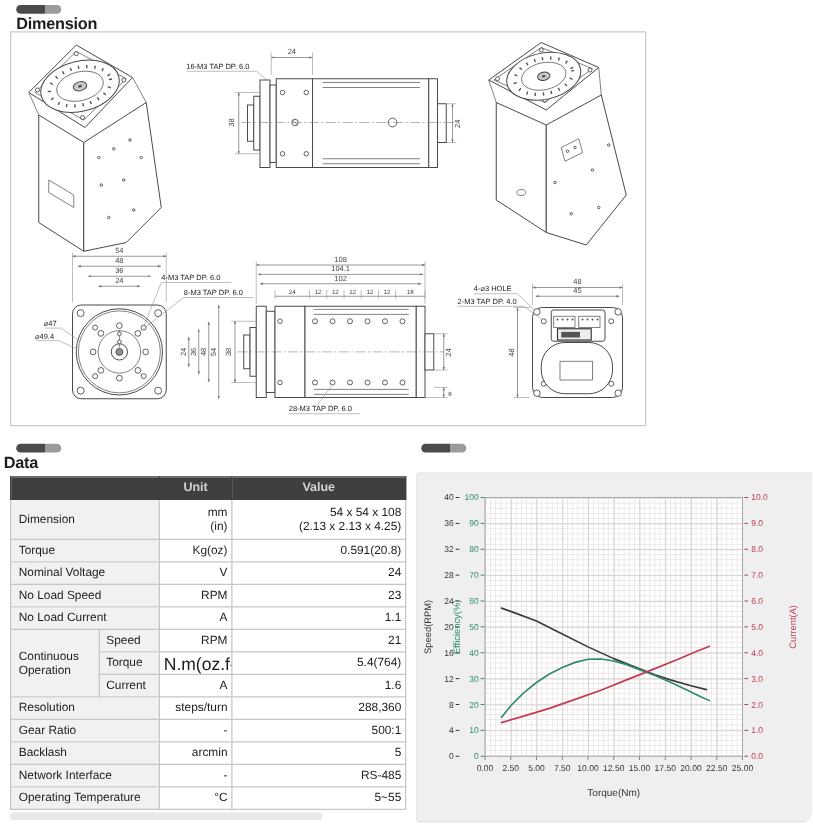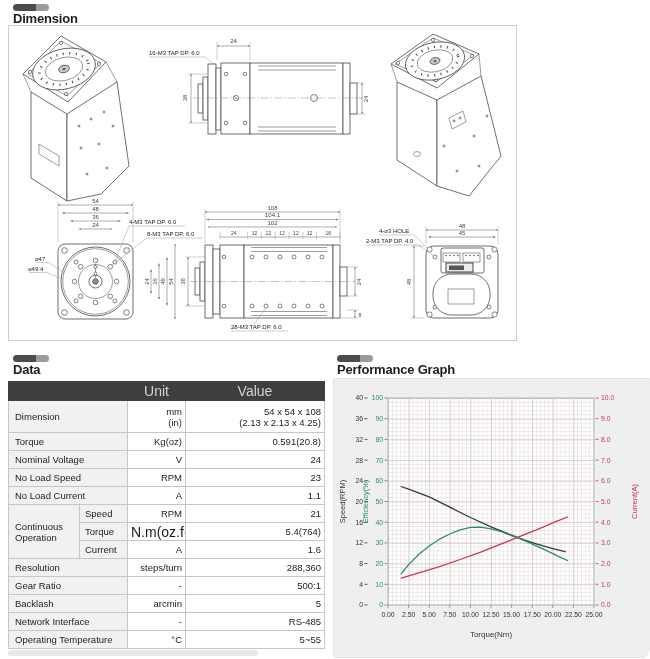--- a/index.html
+++ b/index.html
@@ -18,21 +18,21 @@
   .dim{stroke:#777;stroke-width:0.6;fill:none;}
   .ext{stroke:#999;stroke-width:0.5;}
   .cl{stroke:#888;stroke-width:0.5;stroke-dasharray:8 2 1.5 2;}
   .dots{stroke:#555;stroke-width:2.6;fill:none;stroke-dasharray:1.1 5.4;}
   .dtx{font-size:6px;fill:#444;text-anchor:middle;font-family:"Liberation Sans",sans-serif;}
   .lbl{font-size:6px;fill:#222;font-family:"Liberation Sans",sans-serif;}
   .hole{fill:#fff;stroke:#4a4a4a;stroke-width:0.7;}
   
   #spec-table{position:absolute;left:8px;top:381px;width:316px;border-collapse:collapse;
               font-size:9.5px;color:#1c1c1c;table-layout:fixed;border:1px solid #b3b3b3;}
-  #spec-table th{background:#3f3f3f;color:#d2d2d2;font-weight:400;font-size:14px;height:15px;
+  #spec-table th{background:#3f3f3f;color:#d2d2d2;font-weight:700;font-size:10px;height:15px;
                  border:1px solid #3f3f3f;border-left:1px solid #828282;}
   #spec-table th:first-child{border-left:1px solid #3f3f3f;}
   #spec-table td{border:1px solid #c6c6c6;height:17px;padding:0 3px;text-align:right;
                  overflow:hidden;white-space:nowrap;}
   #spec-table td.lab{background:#f1f1f1;text-align:left;padding-left:6px;white-space:normal;}
   #spec-table td.sub{padding-left:5px;}
   #spec-table tr.tall td{height:31px;}
   
   #graph-panel{position:absolute;left:333px;top:378px;width:317px;height:278px;
                background:#efefef;border:1px solid #e3e3e3;border-radius:3px;}
@@ -341,21 +341,21 @@
         <line class="ext" x1="370" y1="209" x2="405" y2="209"></line>
         <line class="ext" x1="405" y1="209" x2="418.5" y2="222"></line>
         <text class="lbl" x="357" y="217">2-M3 TAP DP. 4.0</text>
         <line class="ext" x1="357" y1="219" x2="410" y2="219"></line>
         <line class="ext" x1="410" y1="219" x2="424.5" y2="229.5"></line>
       </g>
     </svg>
   </div>
 
   <div class="sec-pill" style="left:13px;top:355px;"></div>
-  <div class="sec-title" style="left:13px;top:362px;">Data</div>
+  <div class="sec-title" style="left:3px;top:362px;">Data</div>
 
   <table id="spec-table">
     <colgroup>
         <col style="width:71px">
         <col style="width:48px">
         <col style="width:58px">
         <col style="width:139px">
       </colgroup>
     <thead>
       <tr>
@@ -434,21 +434,20 @@
       </tr>
       <tr>
         <td colspan="2" class="lab">Operating Temperature</td>
         <td>°C</td>
         <td>5~55</td>
       </tr>
     </tbody>
   </table>
 
   <div class="sec-pill" style="left:337px;top:355px;"></div>
-  <div class="sec-title" style="left:337px;top:362px;">Performance Graph</div>
 
   <div id="graph-panel">
     <div id="plot-grid"></div>
     <svg id="perf-svg" width="317" height="278" viewBox="0 0 317 278">
         <rect x="54" y="19" width="206" height="207" fill="none" stroke="#a8a8a8" stroke-width="0.8"></rect>
         <line x1="54" y1="226" x2="54" y2="229" stroke="#777" stroke-width="0.7"></line>
         <text x="54" y="238" text-anchor="middle" font-size="6.8" fill="#333" font-family="&quot;Liberation Sans&quot;,sans-serif">0.00</text>
         <line x1="74.6" y1="226" x2="74.6" y2="229" stroke="#777" stroke-width="0.7"></line>
         <text x="74.6" y="238" text-anchor="middle" font-size="6.8" fill="#333" font-family="&quot;Liberation Sans&quot;,sans-serif">2.50</text>
         <line x1="95.2" y1="226" x2="95.2" y2="229" stroke="#777" stroke-width="0.7"></line>

